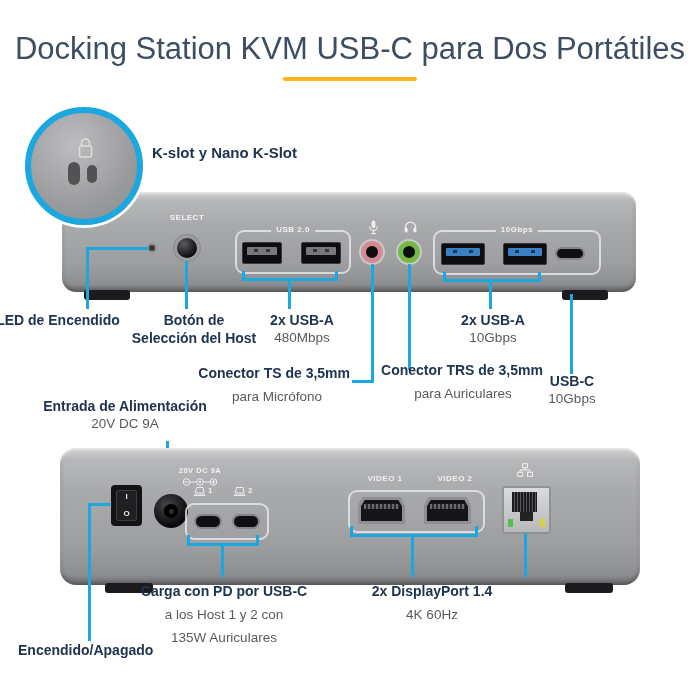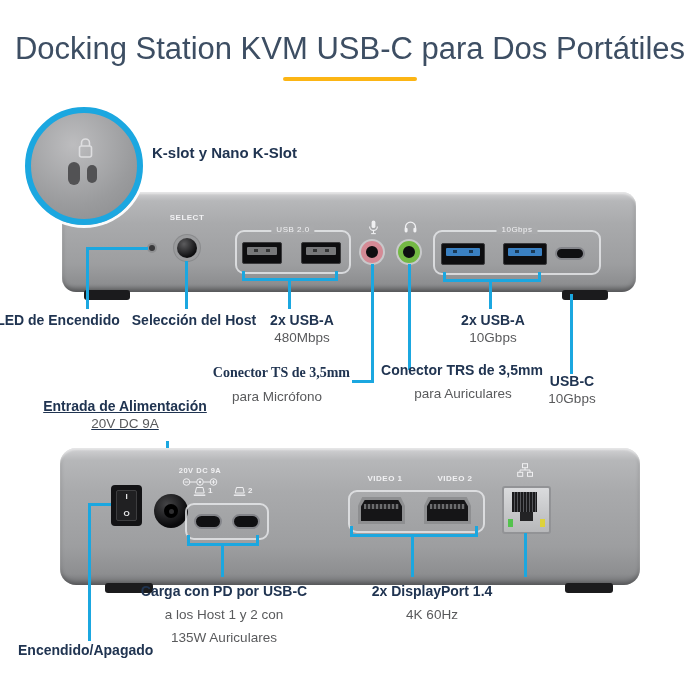--- a/index.html
+++ b/index.html
@@ -7,35 +7,35 @@
          font-family:"Liberation Sans", sans-serif;}
   .abs{position:absolute;}
   
   .title{left:0;top:31px;width:700px;text-align:center;font-size:31px;font-weight:300;
          color:#3d4e63;letter-spacing:0;}
   .underline{left:283px;top:77px;width:134px;height:4px;background:#fcb514;border-radius:2px;}
   .cap{transform:translateX(-50%);text-align:center;white-space:nowrap;
        font-size:14px;font-weight:700;color:#203451;line-height:18px;}
   .cap .sub{font-weight:400;color:#595a5c;font-size:13.5px;}
   .capL{white-space:nowrap;font-size:14px;font-weight:700;color:#203451;}
-  .rightal{transform:translateX(-100%);font-family:Liberation Serif, serif;}
+  .rightal{transform:translateX(-100%);}
   
   .cl{background:#1ba7e0;}
   .arrowhead{width:0;height:0;border-left:5px solid transparent;border-right:5px solid transparent;
              border-top:7px solid #1ba7e0;}
   
   .dock{background:linear-gradient(180deg,#d2d2d4 0%,#b6b7b9 9%,#a9aaac 32%,#9d9ea0 72%,#8d8e90 92%,#717275 100%);
         border-radius:14px;box-shadow:inset 0 2px 2px rgba(255,255,255,.5), inset 0 -3px 4px rgba(0,0,0,.25);}
   .foot{background:#1b1b1d;border-radius:3px;height:10px;width:46px;}
   .printed{color:#f1f1f3;font-weight:700;letter-spacing:.5px;white-space:nowrap;
            transform:translateX(-50%);text-align:center;}
   
   .pgroup{border:2px solid rgba(233,234,236,.8);border-radius:9px;}
   .ptag{position:absolute;top:-7px;left:50%;transform:translateX(-50%);background:#a9aaac;
-        padding:0 5px;font-size:8px;color:#f1f1f3;font-weight:400;letter-spacing:.5px;white-space:nowrap;}
+        padding:0 5px;font-size:8px;color:#f1f1f3;font-weight:700;letter-spacing:.5px;white-space:nowrap;}
   
   .usba{position:absolute;background:#0d0d0f;border:1px solid #3a3a3c;border-radius:2px;}
   .usba .tongue{position:absolute;left:4px;right:4px;top:4px;height:8px;border-radius:1px;}
   .tongue i{position:absolute;width:4px;height:3px;background:rgba(0,0,0,.55);top:2px;}
   .tongue i:first-child{left:7px;} .tongue i:last-child{right:7px;}
   .t2{background:#77787a;} .t10{background:#3a80c2;}
   
   .usbc{position:absolute;background:#101012;border:2px solid #84858a;border-radius:8px;}
   
   .jack{position:absolute;width:12px;height:12px;border-radius:50%;background:#0e0e10;
@@ -167,40 +167,41 @@
   <div class="abs cl" style="left:352px;top:380px;width:22px;height:3px;"></div>
   <div class="abs cl" style="left:408px;top:264px;width:3px;height:106px;"></div>
   <div class="abs cl" style="left:443px;top:272px;width:3px;height:10px;"></div>
   <div class="abs cl" style="left:538px;top:272px;width:3px;height:10px;"></div>
   <div class="abs cl" style="left:443px;top:279px;width:98px;height:3px;"></div>
   <div class="abs cl" style="left:489px;top:279px;width:3px;height:30px;"></div>
   <div class="abs cl" style="left:570px;top:294px;width:3px;height:80px;"></div>
 
   <div class="abs cap" style="left:58px;top:311px;">LED de Encendido</div>
   <div class="abs cap" style="left:194px;top:311px;">
+    <div>Botón de</div>
     <div>Selección del Host</div>
   </div>
   <div class="abs cap" style="left:302px;top:311px;">
     <div>2x USB-A</div>
     <div class="sub">480Mbps</div>
   </div>
   <div class="abs capL rightal" style="left:350px;top:365px;">Conector TS de 3,5mm</div>
   <div class="abs cap" style="left:277px;top:387px;"><span class="sub">para Micrófono</span></div>
   <div class="abs cap" style="left:462px;top:361px;">Conector TRS de 3,5mm</div>
   <div class="abs cap" style="left:463px;top:384px;"><span class="sub">para Auriculares</span></div>
   <div class="abs cap" style="left:493px;top:311px;">
     <div>2x USB-A</div>
     <div class="sub">10Gbps</div>
   </div>
   <div class="abs cap" style="left:572px;top:372px;">
     <div>USB-C</div>
     <div class="sub">10Gbps</div>
   </div>
 
-  <div class="abs cap" style="left:125px;top:397px;text-decoration:underline;">
+  <div class="abs cap" style="left:125px;top:397px;">
     <div>Entrada de Alimentación</div>
     <div class="sub">20V DC 9A</div>
   </div>
   <div class="abs cl" style="left:166px;top:441px;width:3px;height:26px;"></div>
   <div class="abs arrowhead" style="left:162px;top:467px;"></div>
 
   <div class="abs dock" style="left:60px;top:448px;width:580px;height:137px;border-radius:16px;"></div>
   <div class="abs foot" style="left:105px;top:583px;width:48px;"></div>
   <div class="abs foot" style="left:565px;top:583px;width:48px;"></div>
 

